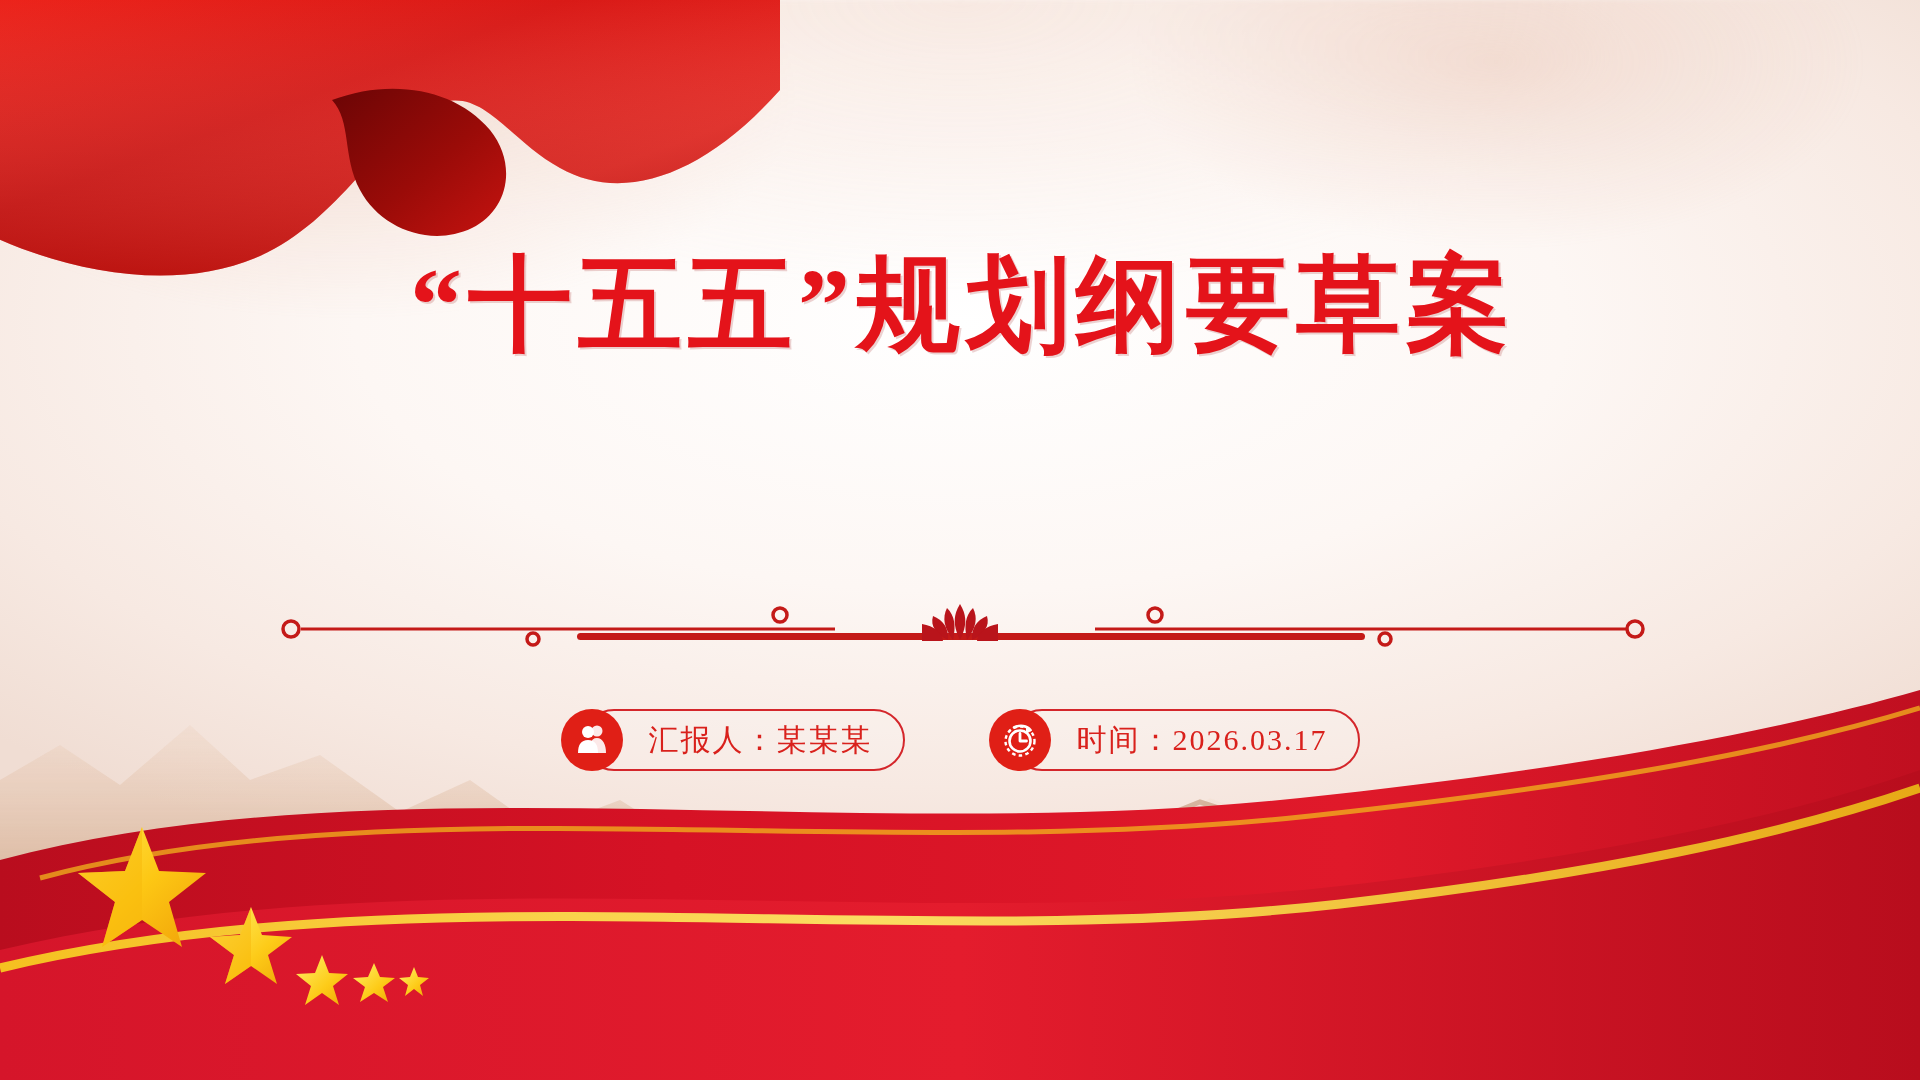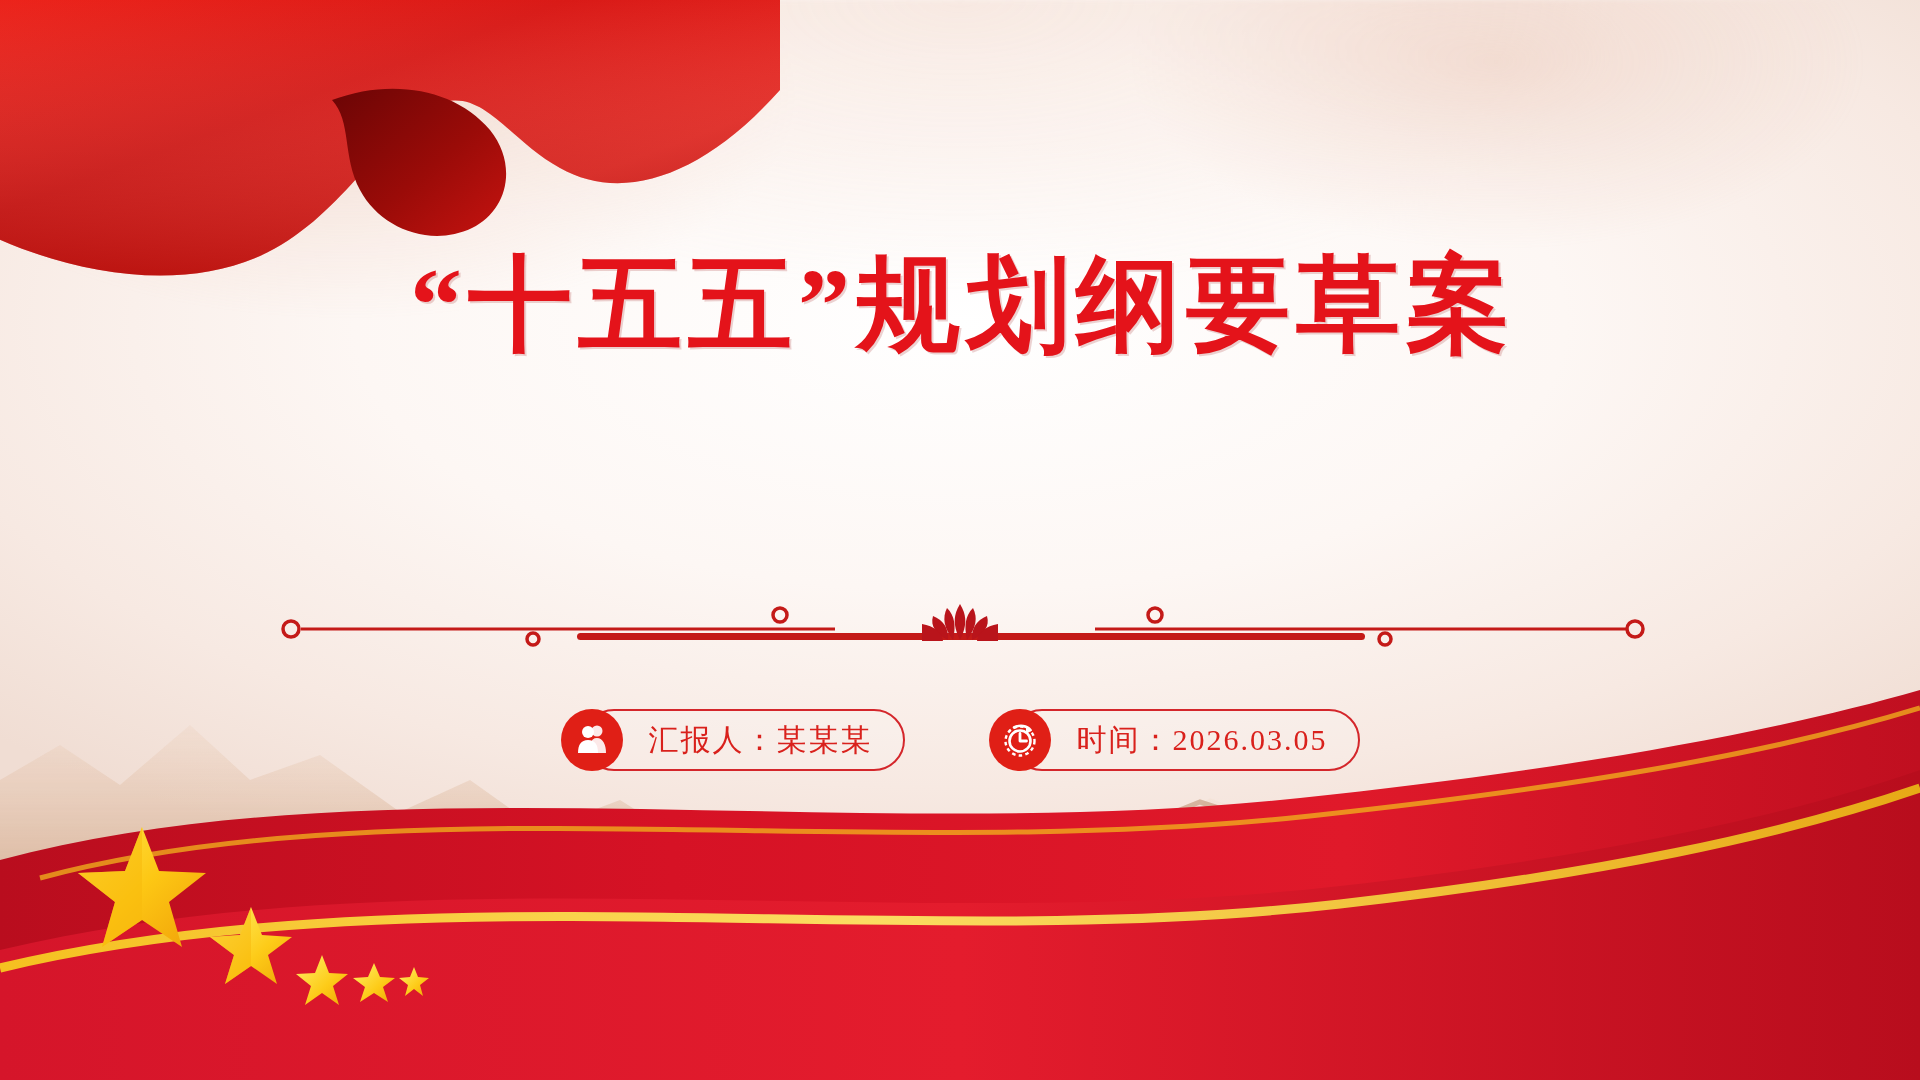--- a/index.html
+++ b/index.html
@@ -344,19 +344,19 @@
       <span class="badge-icon">
         <svg width="40" height="40" viewBox="0 0 40 40" aria-hidden="true">
           <circle cx="20" cy="21" r="14.5" fill="none" stroke="#ffffff" stroke-width="2.4" stroke-dasharray="3.6 3.2"></circle>
           <circle cx="20" cy="21" r="10.5" fill="none" stroke="#ffffff" stroke-width="2.6"></circle>
           <path d="M20 13.5 L20 21 L26.5 21" fill="none" stroke="#ffffff" stroke-width="2.8" stroke-linecap="round" stroke-linejoin="round"></path>
           <path d="M26 6.5 L32 10.5 L26 14 Z" fill="#ffffff"></path>
           <path d="M14 7.5 C20 4.5 27 5.5 30.5 10" fill="none" stroke="#ffffff" stroke-width="2.6" stroke-linecap="round"></path>
         </svg>
       </span>
       <span class="badge-pill">
-        <span class="badge-text">时间：2026.03.05</span>
+        <span class="badge-text">时间：2026.03.17</span>
       </span>
     </div>
 
   </div>
 
 </div>
 
 </body></html>

